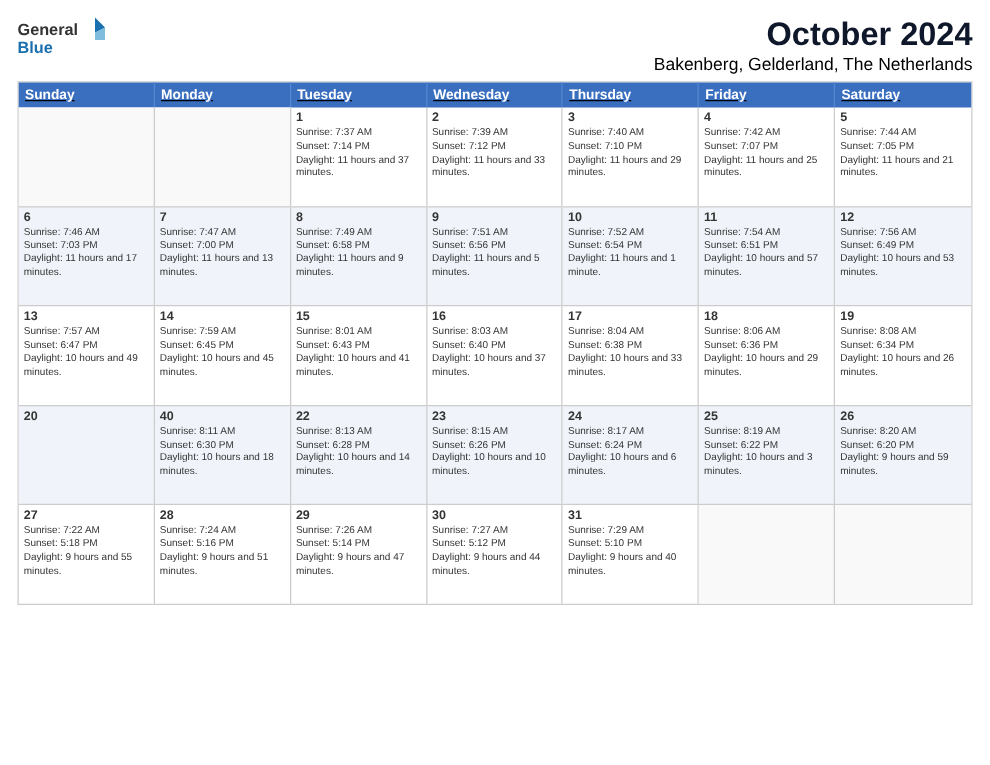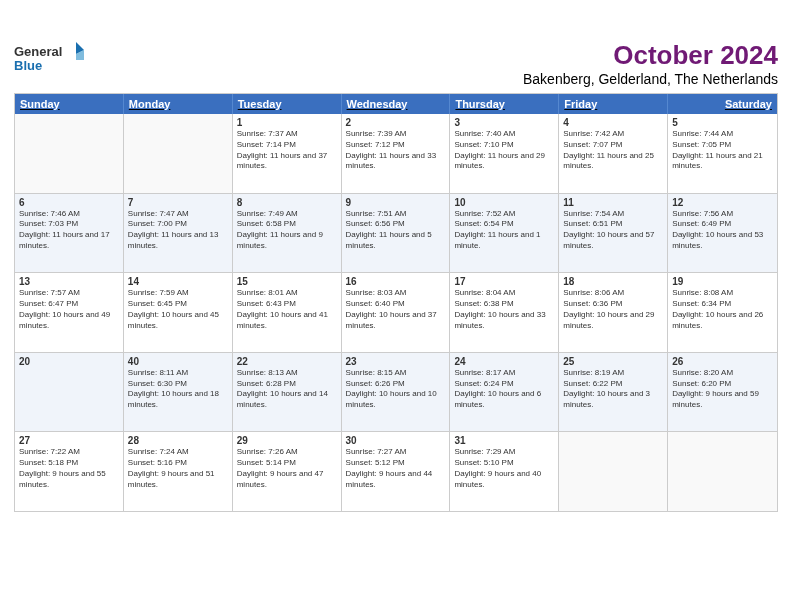--- a/index.html
+++ b/index.html
@@ -9,40 +9,39 @@
       width: 792px;
       height: 612px;
       overflow: hidden;
     }
     .page {
       width: 792px;
       height: 496px;
       padding: 12px 14px;
       display: flex;
       flex-direction: column;
-      margin-top: 28px;
     }
     .header {
       display: flex;
       align-items: flex-start;
       justify-content: space-between;
       margin-bottom: 6px;
     }
     .logo {
       display: flex;
       align-items: center;
       gap: 4px;
     }
     .title-block {
       text-align: right;
     }
     .main-title {
       font-size: 26px;
       font-weight: bold;
-      color: #701a75;
+      color: #0f172a;
     }
     .subtitle {
       font-size: 14px;
       color: #000000;
     }
     .calendar {
       flex: 1;
       display: flex;
       flex-direction: column;
       border: 1px solid #ccc;
@@ -54,21 +53,21 @@
       text-decoration: underline;
     }
     .cal-header-cell {
       color: #fff;
       font-size: 11px;
       font-weight: bold;
       text-align: left;
       padding: 4px 5px;
       border-right: 1px solid #5588d0;
     }
-    .cal-header-cell:last-child { border-right: none; text-align: right; }
+    .cal-header-cell:last-child { border-right: none; }
     .cal-body {
       flex: 1;
       display: flex;
       flex-direction: column;
     }
     .cal-row {
       display: grid;
       grid-template-columns: repeat(7, 1fr);
       flex: 1;
       border-top: 1px solid #ccc;

